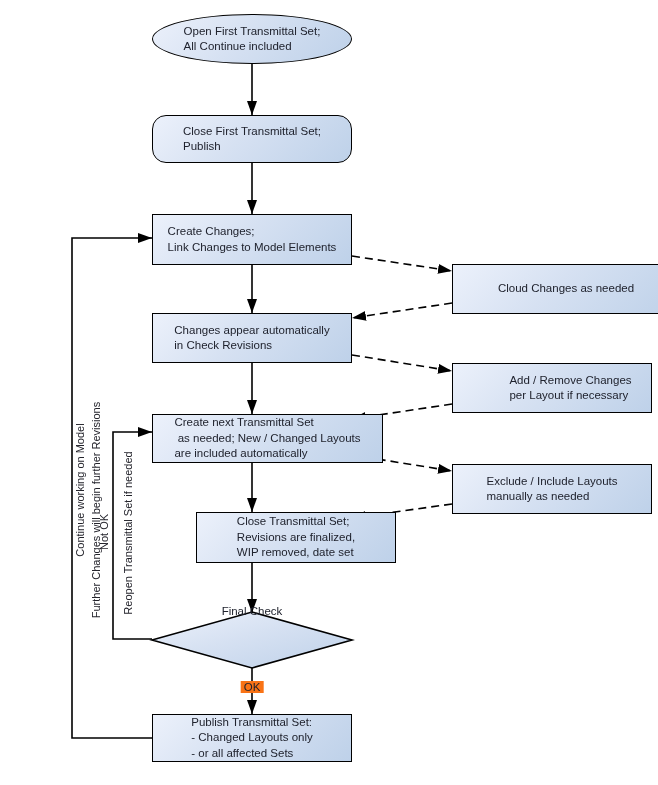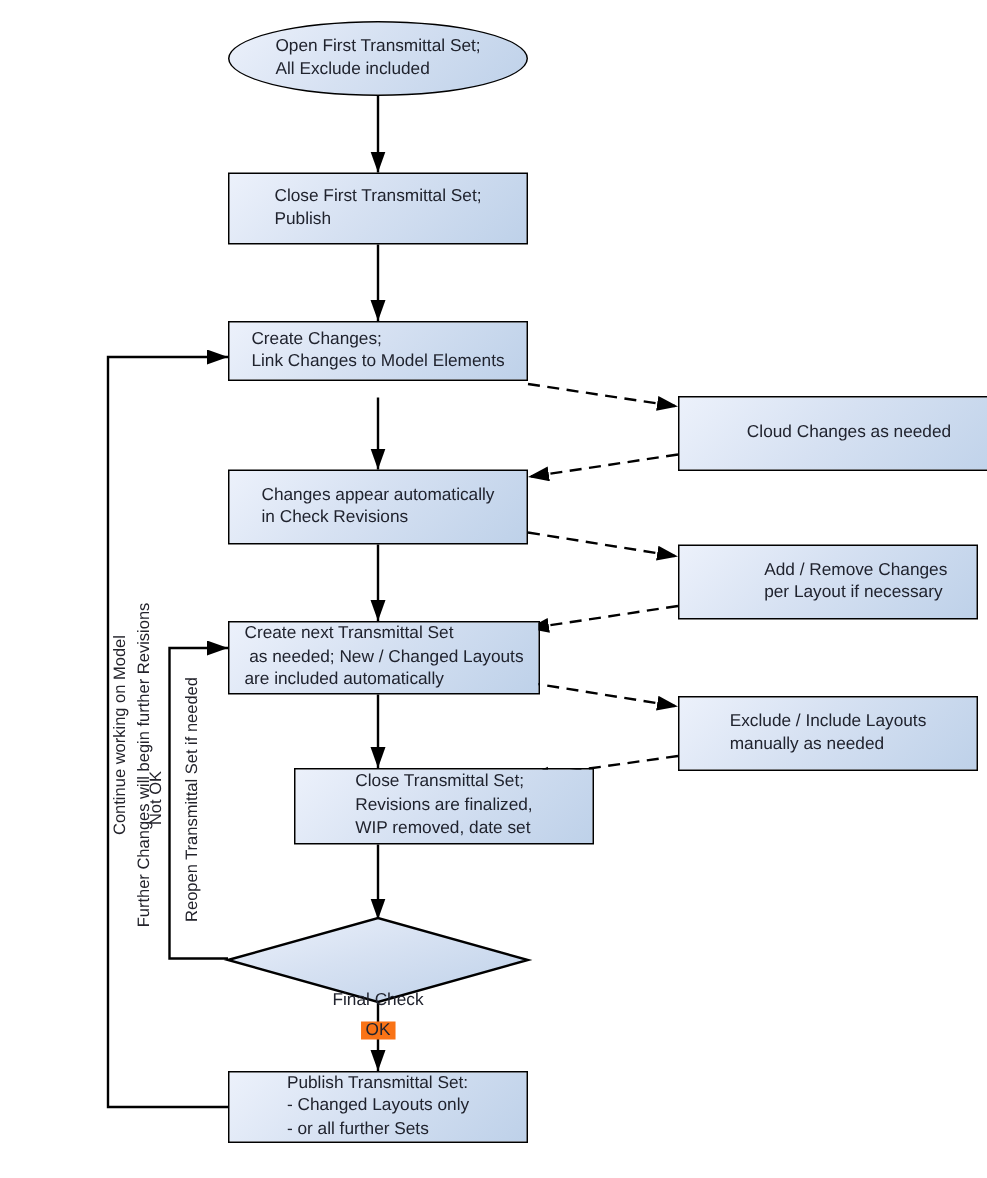--- a/index.html
+++ b/index.html
@@ -68,58 +68,58 @@
     <path class="line dashed" marker-end="url(#arr)" d="M352 355 L452 371"></path>
     <path class="line dashed" marker-end="url(#arr)" d="M452 404 L352 419"></path>
     <path class="line dashed" marker-end="url(#arr)" d="M352 455 L452 471"></path>
     <path class="line dashed" marker-end="url(#arr)" d="M452 504 L352 518"></path>
 
     <polygon points="152,640 252,612 352,640 252,668" fill="url(#diagrad)" stroke="#000" stroke-width="1.6"></polygon>
   </svg>
 
   <div class="node ellipse" style="left:152px; top:14px; width:200px; height:50px;">
     <div class="txt">Open First Transmittal Set;
-All Exclude included</div>
+All Continue included</div>
   </div>
 
-  <div class="node" style="left:152px; top:115px; width:200px; height:48px;">
+  <div class="node" style="left:152px; top:115px; width:200px; height:48px;border-radius:14px;">
     <div class="txt">Close First Transmittal Set;
 Publish</div>
   </div>
 
-  <div class="node" style="left:152px; top:214px; width:200px; height:40px;">
+  <div class="node" style="left:152px; top:214px; width:200px; height:51px;">
     <div class="txt">Create Changes;
 Link Changes to Model Elements</div>
   </div>
 
   <div class="node" style="left:152px; top:313px; width:200px; height:50px;">
     <div class="txt">Changes appear automatically
 in Check Revisions</div>
   </div>
 
-  <div class="node" style="left:152px; top:414px; width:208px; height:49px;">
+  <div class="node" style="left:152px; top:414px; width:231px; height:49px;">
     <div class="txt">Create next Transmittal Set
  as needed; New / Changed Layouts
 are included automatically</div>
   </div>
 
   <div class="node" style="left:152px; top:512px; width:200px; height:51px;margin-left:44px;">
     <div class="txt">Close Transmittal Set;
 Revisions are finalized,
 WIP removed, date set</div>
   </div>
 
-  <div class="overlay" style="left:152px; top:640px; width:200px; height:56px;align-items:center;">
+  <div class="overlay" style="left:152px; top:584px; width:200px; height:56px;align-items:center;">
     <div class="txt">Final Check</div>
   </div>
 
   <div class="node" style="left:152px; top:714px; width:200px; height:48px;">
     <div class="txt">Publish Transmittal Set:
 - Changed Layouts only
-- or all further Sets</div>
+- or all affected Sets</div>
   </div>
 
   <div class="node" style="left:452px; top:264px; width:228px; height:50px;">
     <div class="txt">Cloud Changes as needed</div>
   </div>
 
   <div class="node" style="left:452px; top:363px; width:200px; height:50px;padding-left:37px;">
     <div class="txt">Add / Remove Changes
 per Layout if necessary</div>
   </div>

